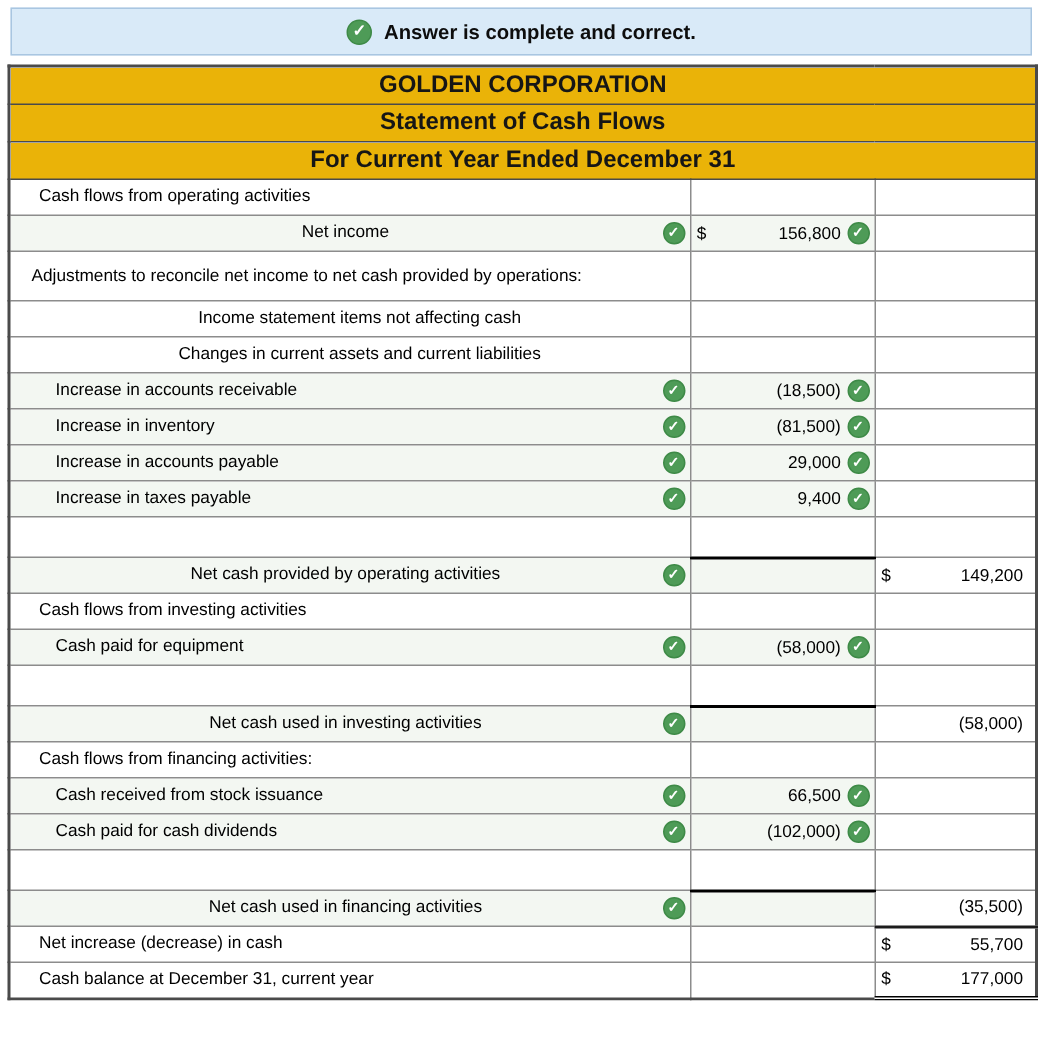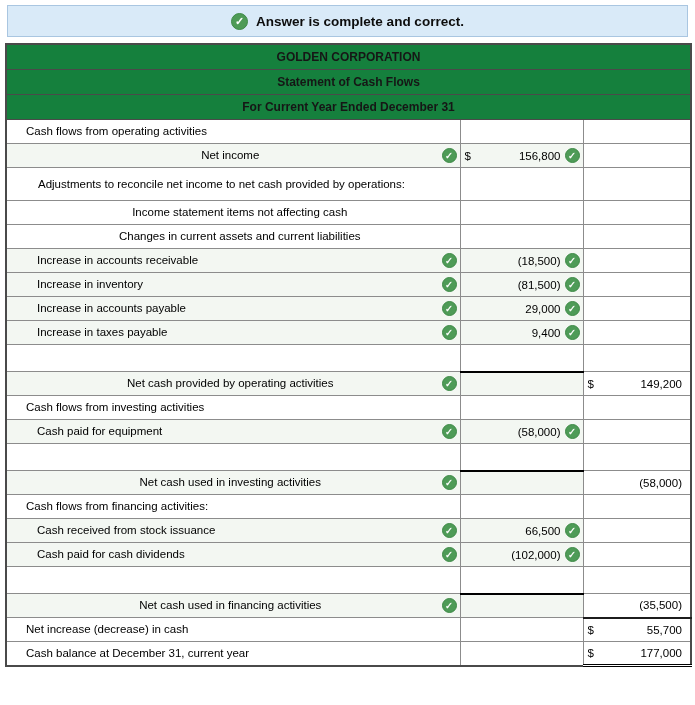--- a/index.html
+++ b/index.html
@@ -30,38 +30,38 @@
   col.c1col { width:454px; }
   col.c2col { width:123px; }
   col.c3col { width:108px; }
 
   td {
     border:1px solid #8c8c8c; padding:0;
     font-size:11.5px; vertical-align:middle;
     overflow:hidden;
   }
   tr.hrow td {
-    background:#15803d; border:1px solid #4a4a4a;
-    text-align:center; font-weight:bold; font-size:12px;
+    background:#eab308; border:1px solid #4a4a4a;
+    text-align:center; font-weight:bold; font-size:16px;
     height:24px; color:#161616;
   }
   tr.std   { height:24px; }
   tr.tall  { height:33px; }
   tr.empty { height:27px; }
 
   td.tint { background:#f3f7f2; }
 
   
   .cw { display:flex; align-items:center; justify-content:space-between;
         padding-right:3px; }
   .cw .lbl { display:block; flex:1 1 auto; line-height:1.3; }
   .cw.i0 { padding-left:19px; }
   .cw.i1 { padding-left:16px;text-align:center; }
   .cw.i2 { padding-left:30px; }
-  .cw.hang { padding-left:18px; }
+  .cw.hang { padding-left:1px; }
   .cw.hang .lbl { text-indent:13px; }
   .cw .chk { margin-left:4px; }
 
   
   .amt { display:flex; align-items:center; padding:0 3px 0 4px; }
   .amt .cur { flex:0 0 auto; }
   .amt .val { margin-left:auto; }
   .amt .val.pad { margin-right:5px; }
   .amt .chk { margin-left:4px; }
 

